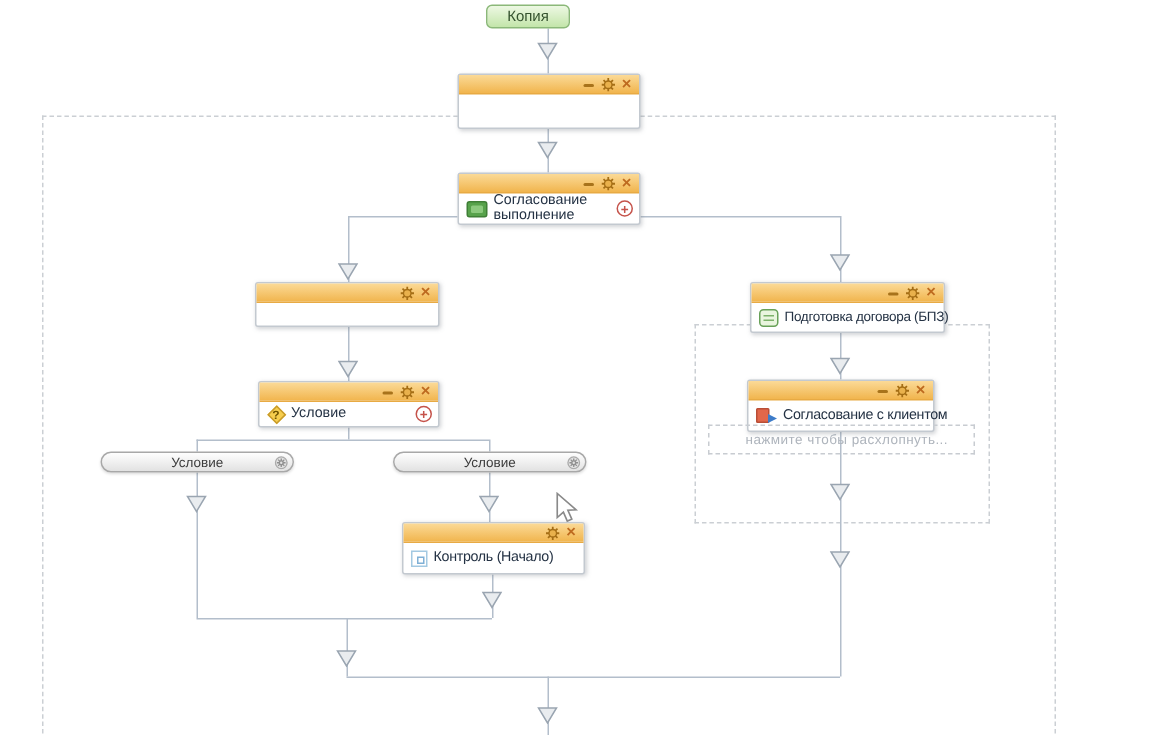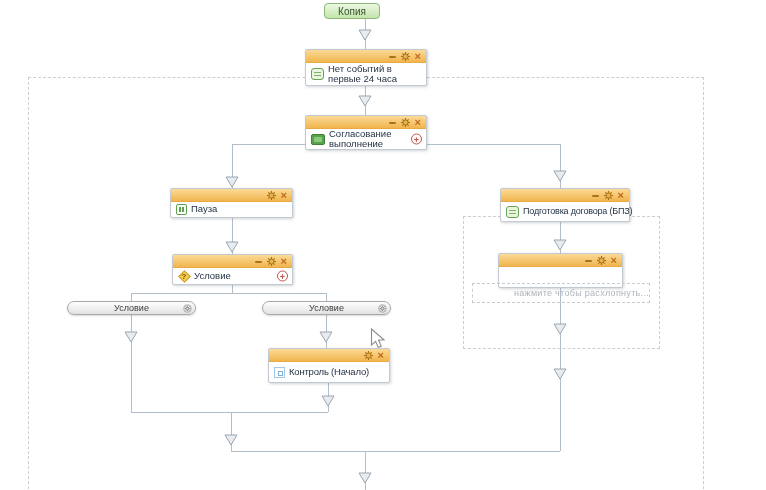--- a/index.html
+++ b/index.html
@@ -58,22 +58,22 @@
          box-sizing:border-box;cursor:pointer;}
 
   
   .branch{position:absolute;height:14px;width:129px;background:linear-gradient(#FEFEFE,#E2E2E2);
           border:1px solid #A8A8A8;border-radius:7px;display:flex;align-items:center;justify-content:center;
           font-size:9px;color:#3C3C3C;box-shadow:0 1px 2px rgba(0,0,0,.15);box-sizing:border-box;cursor:pointer;}
   .bgear{position:absolute;right:3px;top:1.5px;width:9px;height:9px;}
 
   
   .collapse-box{position:absolute;left:472px;top:283px;width:178px;height:20px;
-                border:1px dashed #C8CCD1;display:flex;align-items:center;justify-content:flex-end;
-                font-size:9px;color:#AEB4BC;letter-spacing:.3px;cursor:pointer;box-sizing:border-box;}
+                border:1px dashed #C8CCD1;display:flex;align-items:center;justify-content:flex-start;
+                font-size:9px;color:#AEB4BC;letter-spacing:.3px;cursor:pointer;box-sizing:border-box;padding-left:24px;}
 
   #cursor{position:absolute;left:370px;top:328px;z-index:50;}
 </style>
 </head>
 <body>
 
 <div id="canvas">
 
   <div class="dash big"></div>
   <div class="dash med"></div>
@@ -152,24 +152,20 @@
               <line x1="5" y1="0" x2="5" y2="10"></line>
               <line x1="0" y1="5" x2="10" y2="5"></line>
               <line x1="1.5" y1="1.5" x2="8.5" y2="8.5"></line>
               <line x1="1.5" y1="8.5" x2="8.5" y2="1.5"></line>
             </g>
             <circle cx="5" cy="5" r="2.8" fill="#E9B14C" stroke="#A56E15"></circle>
           </svg>
         </span>
       <span class="ctl close">×</span>
     </div>
-    <div class="nbody">
-      <span class="nicon icon-task"></span>
-      <span class="ntitle">Нет событий в первые 24 часа</span>
-    </div>
   </div>
 
   <div class="node" style="left:305px;top:115px;width:122px;height:35px">
     <div class="nhead">
       <span class="ctl min"></span>
       <span class="ctl">
           <svg width="9" height="9" viewBox="0 0 10 10">
             <g stroke="#A56E15" stroke-width="1.3">
               <line x1="5" y1="0" x2="5" y2="10"></line>
               <line x1="0" y1="5" x2="10" y2="5"></line>
@@ -195,24 +191,20 @@
             <g stroke="#A56E15" stroke-width="1.3">
               <line x1="5" y1="0" x2="5" y2="10"></line>
               <line x1="0" y1="5" x2="10" y2="5"></line>
               <line x1="1.5" y1="1.5" x2="8.5" y2="8.5"></line>
               <line x1="1.5" y1="8.5" x2="8.5" y2="1.5"></line>
             </g>
             <circle cx="5" cy="5" r="2.8" fill="#E9B14C" stroke="#A56E15"></circle>
           </svg>
         </span>
       <span class="ctl close">×</span>
-    </div>
-    <div class="nbody">
-      <span class="nicon icon-pause"></span>
-      <span class="ntitle">Пауза</span>
     </div>
   </div>
 
   <div class="node" style="left:172px;top:254px;width:121px;height:31px">
     <div class="nhead">
       <span class="ctl min"></span>
       <span class="ctl">
           <svg width="9" height="9" viewBox="0 0 10 10">
             <g stroke="#A56E15" stroke-width="1.3">
               <line x1="5" y1="0" x2="5" y2="10"></line>
@@ -311,20 +303,24 @@
               <line x1="5" y1="0" x2="5" y2="10"></line>
               <line x1="0" y1="5" x2="10" y2="5"></line>
               <line x1="1.5" y1="1.5" x2="8.5" y2="8.5"></line>
               <line x1="1.5" y1="8.5" x2="8.5" y2="1.5"></line>
             </g>
             <circle cx="5" cy="5" r="2.8" fill="#E9B14C" stroke="#A56E15"></circle>
           </svg>
         </span>
       <span class="ctl close">×</span>
     </div>
+    <div class="nbody">
+      <span class="nicon icon-approve"></span>
+      <span class="ntitle nowrap">Согласование с клиентом</span>
+    </div>
   </div>
 
   <div class="collapse-box">
     <span>нажмите чтобы расхлопнуть...</span>
   </div>
 
   <div id="cursor">
     <svg width="17" height="22" viewBox="0 0 17 22">
         <path d="M1.5,1 L1.5,17 L5.6,13.4 L8.2,19.4 L11.2,18.1 L8.6,12.2 L14,11.8 Z" fill="#FFFFFF" stroke="#8A8A8A" stroke-width="1.1"></path>
       </svg>

